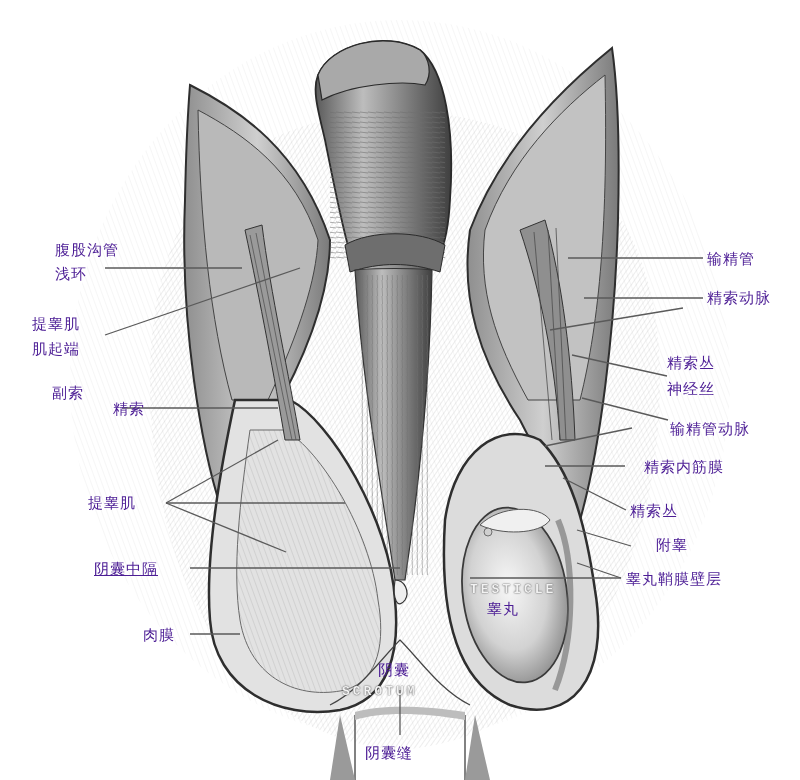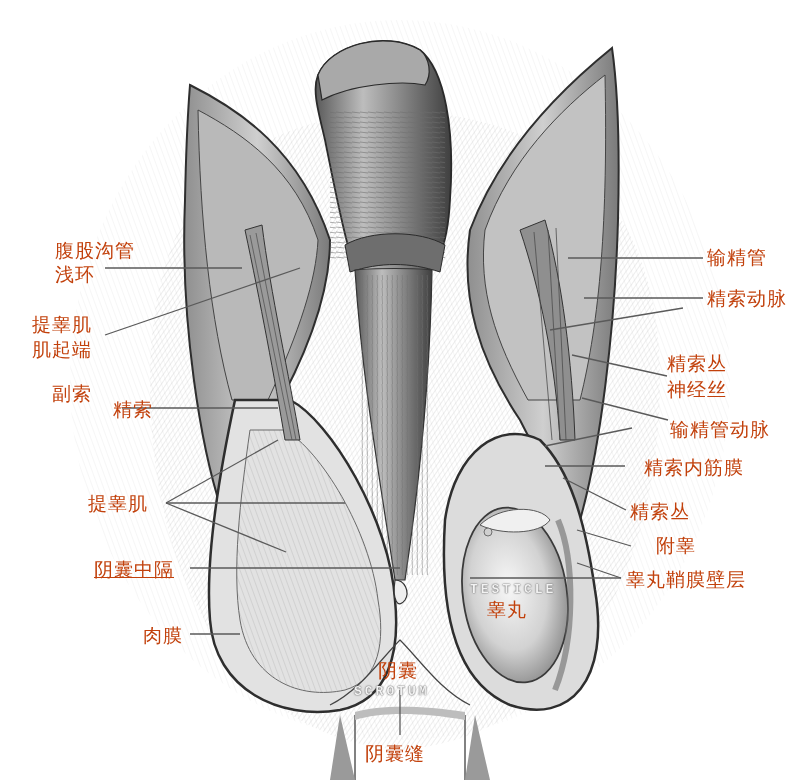--- a/index.html
+++ b/index.html
@@ -1,19 +1,19 @@
 <!DOCTYPE html>
 <html><head>
 <meta charset="utf-8">
 <style>
   html, body { margin:0; padding:0; background:#ffffff; }
   body { width:800px; height:780px; position:relative; overflow:hidden;
          font-family:"DejaVu Sans","Liberation Sans",sans-serif; }
   #stage { position:absolute; left:0; top:0; width:800px; height:780px; }
-  .lbl { position:absolute; font-size:19px; color:#c2410c; line-height:24px;
+  .lbl { position:absolute; font-size:15px; color:#4c1d95; line-height:24px;
          white-space:nowrap; letter-spacing:1px; }
   .engr { position:absolute; font-size:13px; font-weight:bold; color:#f2f2f2;
           letter-spacing:3px; text-shadow:0 0 1px #555, 0 0 2px #777;
           font-family:Liberation Mono, monospace; }
 </style>
 </head>
 <body>
 
 <div id="stage">
   <svg width="800" height="780" viewBox="0 0 800 780" xmlns="http://www.w3.org/2000/svg">
@@ -148,21 +148,21 @@
     <div>提睾肌</div>
   </div>
   <div class="lbl" style="left:94px; top:557px;text-decoration:underline;">
     <div>阴囊中隔</div>
   </div>
   <div class="lbl" style="left:143px; top:623px;">
     <div>肉膜</div>
   </div>
 
   
-  <div class="lbl" style="left:707px; top:247px;font-family:Liberation Mono, monospace;">
+  <div class="lbl" style="left:707px; top:247px;">
     <div>输精管</div>
   </div>
   <div class="lbl" style="left:707px; top:286px;">
     <div>精索动脉</div>
   </div>
   <div class="lbl" style="left:667px; top:350px; line-height:26px;">
     <div>精索丛</div>
     <div>神经丝</div>
   </div>
   <div class="lbl" style="left:670px; top:417px;">
@@ -178,17 +178,17 @@
     <div>附睾</div>
   </div>
   <div class="lbl" style="left:626px; top:567px;">
     <div>睾丸鞘膜壁层</div>
   </div>
 
   
   <div class="engr" style="left:470px; top:582px;">TESTICLE</div>
   <div class="lbl" style="left:487px; top:597px;">睾丸</div>
   <div class="lbl" style="left:378px; top:658px;">阴囊</div>
-  <div class="engr" style="left:354px; top:684px;">SCROTUM</div>
+  <div class="engr" style="left:342px; top:684px;">SCROTUM</div>
   <div class="lbl" style="left:365px; top:741px;">
     <div>阴囊缝</div>
   </div>
 </div>
 
 </body></html>

